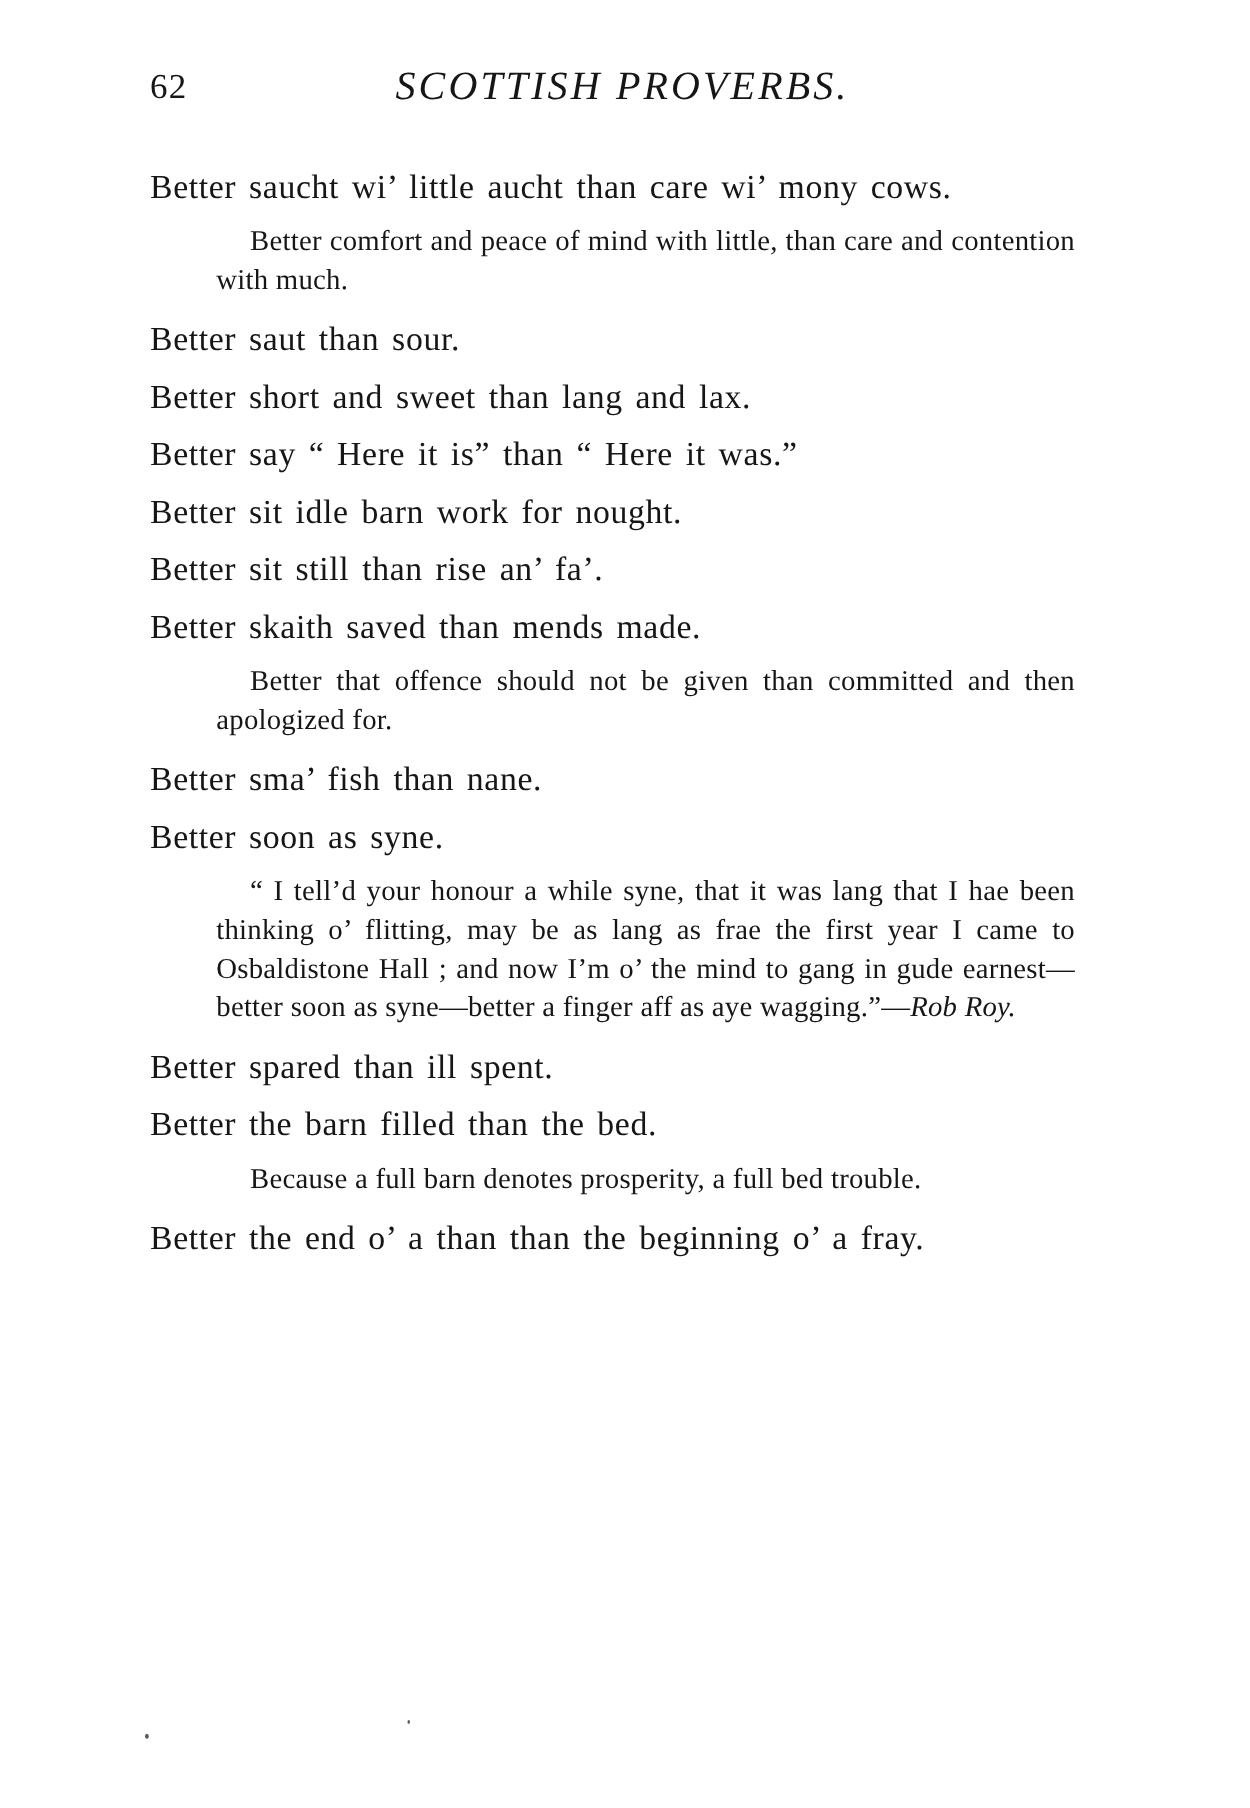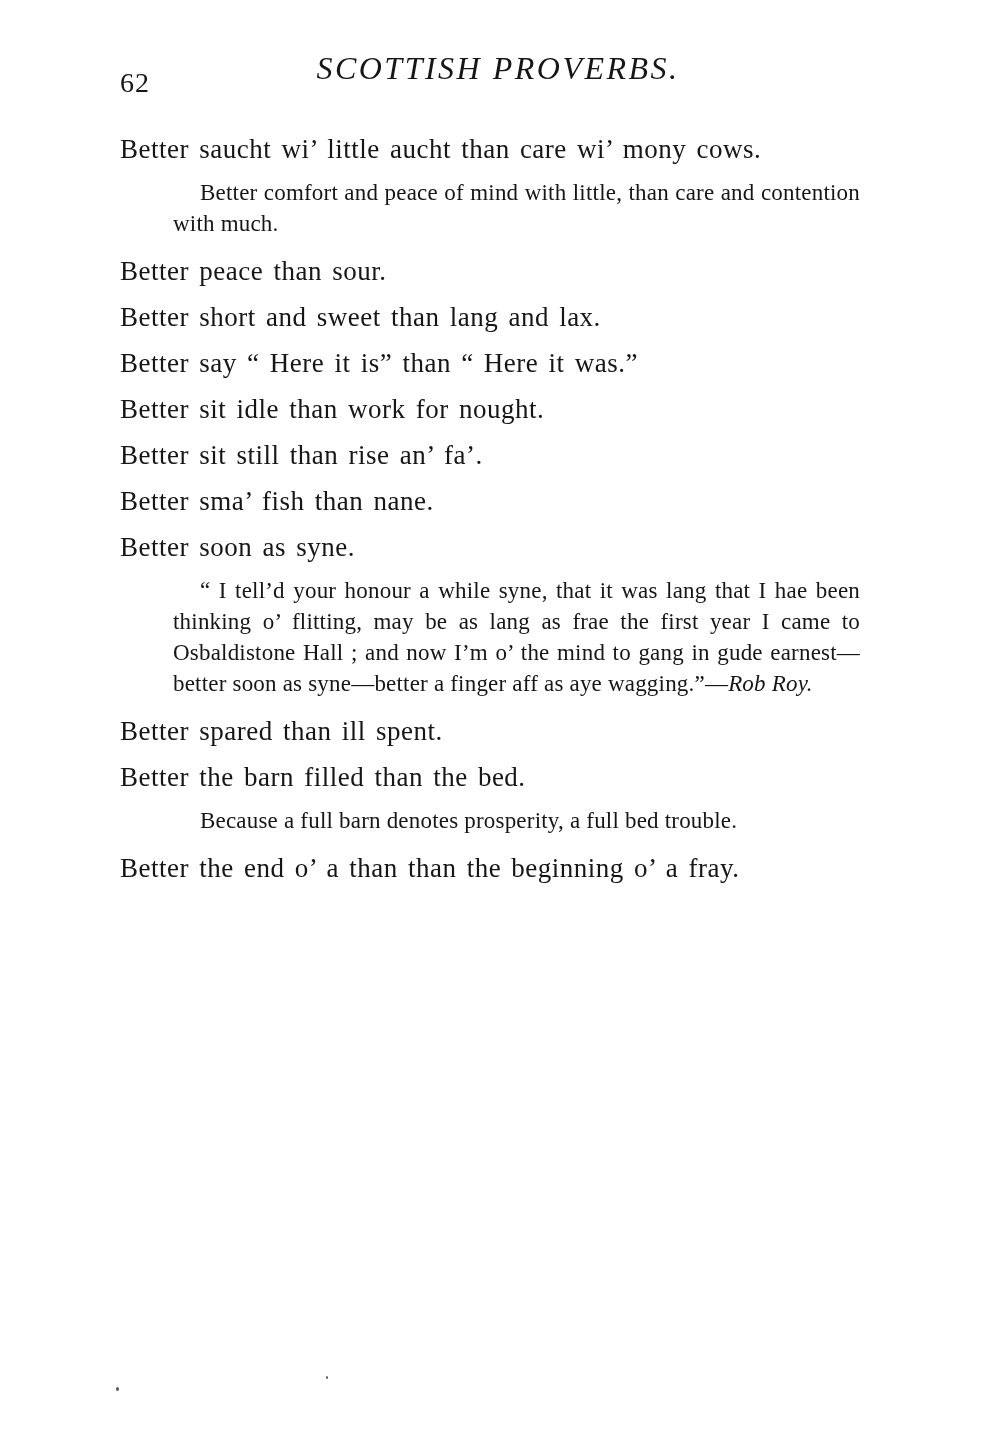--- a/index.html
+++ b/index.html
@@ -18,21 +18,21 @@
     padding: 50px 140px 0 120px;
   }
   .page-header {
     position: relative;
     height: 42px;
     margin-bottom: 34px;
   }
   .page-number {
     position: absolute;
     left: 0;
-    top: 17px;
+    top: 4px;
     font-size: 28px;
     letter-spacing: 1px;
   }
   .page-title {
     position: absolute;
     left: 16px;
     right: 0;
     top: 0;
     text-align: center;
     font-style: italic;
@@ -75,39 +75,43 @@
     <span class="page-number">62</span>
     <span class="page-title">SCOTTISH PROVERBS.</span>
   </div>
 
   <div class="entry">
     <p class="proverb">Better saucht wi’ little aucht than care wi’ mony cows.</p>
     <p class="note">Better comfort and peace of mind with little, than care and contention with much.</p>
   </div>
 
   <div class="entry">
-    <p class="proverb">Better peace than sour.</p>
+    <p class="proverb">Better saut than sour.</p>
   </div>
 
   <div class="entry">
     <p class="proverb">Better short and sweet than lang and lax.</p>
   </div>
 
   <div class="entry">
     <p class="proverb">Better say “ Here it is” than “ Here it was.”</p>
   </div>
 
   <div class="entry">
-    <p class="proverb">Better sit idle than work for nought.</p>
+    <p class="proverb">Better sit idle barn work for nought.</p>
   </div>
 
   <div class="entry">
     <p class="proverb">Better sit still than rise an’ fa’.</p>
   </div>
 
+  <div class="entry">
+    <p class="proverb">Better skaith saved than mends made.</p>
+    <p class="note">Better that offence should not be given than committed and then apologized for.</p>
+  </div>
 
   <div class="entry">
     <p class="proverb">Better sma’ fish than nane.</p>
   </div>
 
   <div class="entry">
     <p class="proverb">Better soon as syne.</p>
     <p class="note"><span>“ I tell’d your honour a while syne, that it was lang that I hae been thinking o’ flitting, may be as lang as frae the first year I came to Osbaldistone Hall ; and now I’m o’ the mind to gang in gude earnest—better soon as syne—better a finger aff as aye wagging.”—</span><span class="note-source">Rob Roy.</span></p>
   </div>
 

